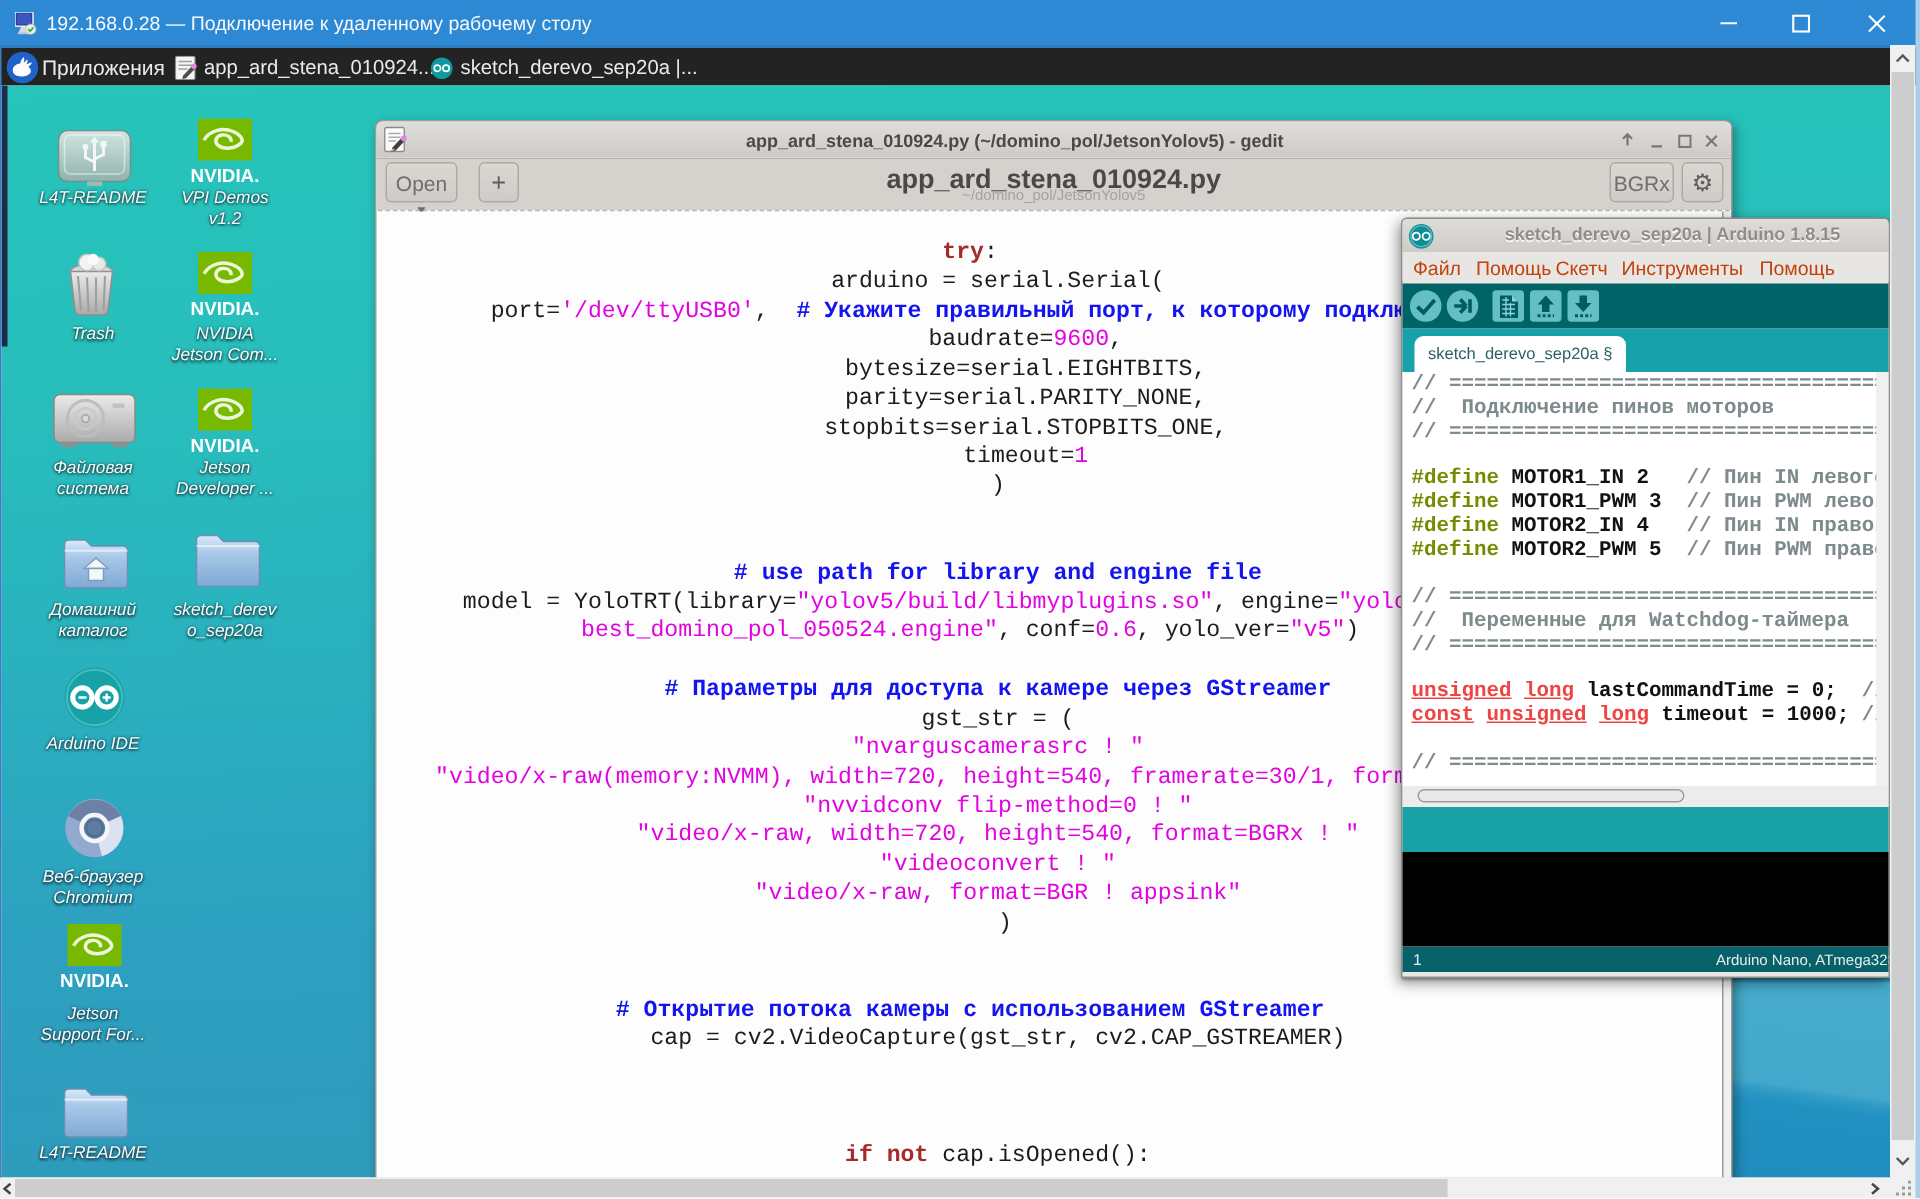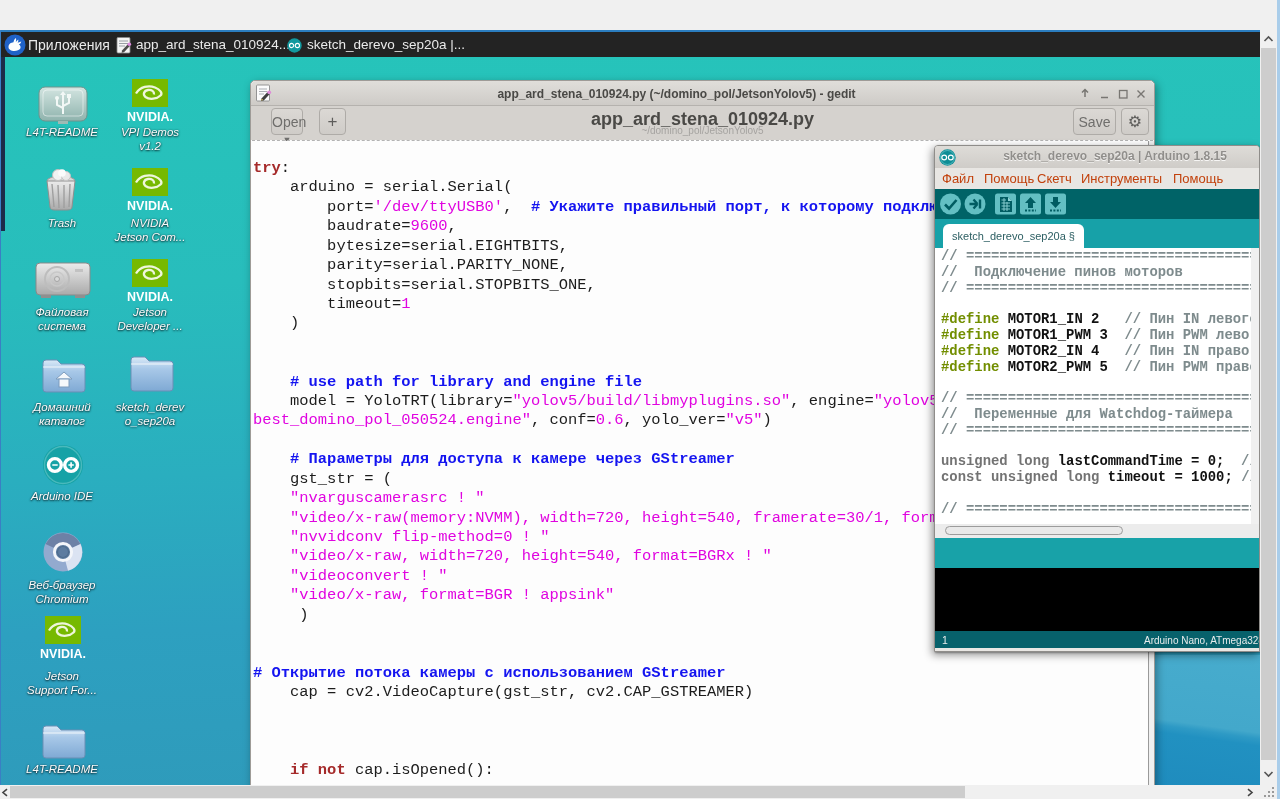--- a/index.html
+++ b/index.html
@@ -29,21 +29,21 @@
  border:1px solid #9e9b97;border-radius:5px 5px 0 0;box-shadow:2px 3px 8px rgba(0,0,0,0.35);}
 #gtitle{left:0;top:0;width:903px;height:25px;background:linear-gradient(#e0deda,#cecbc7);
  border-radius:5px 5px 0 0;border-bottom:1px solid #b5b2ae;}
 #gtitle .t{position:absolute;left:20px;right:72px;text-align:center;top:6px;font-size:12px;font-weight:bold;color:#4a4946;}
 #gtoolbar{left:0;top:25px;width:903px;height:34px;background:#d5d2ce;}
 .gbtn{position:absolute;background:linear-gradient(#dbd8d4,#cfccc8);border:1px solid #aeaba7;
  border-radius:4px;color:#6f6e6c;font-size:14px;text-align:center;}
 #gtoolbar .fname{position:absolute;width:100%;text-align:center;top:3px;font-size:18px;font-weight:bold;color:#4a4946;}
 #gtoolbar .fpath{position:absolute;width:100%;text-align:center;top:19px;font-size:10px;color:#a5a3a0;}
 #gdash{left:1px;top:59px;width:901px;height:1px;border-top:1px dashed #b3b3b3;}
-#gtext{left:1px;top:60px;width:896px;height:659px;background:#fdfdfd;overflow:hidden;}
+#gtext{left:1px;top:60px;width:896px;height:659px;background:#fdfdfd;overflow:hidden;text-align:center;}
 #gscroll{left:897px;top:60px;width:6px;height:659px;background:#f0f0f0;border-left:1px solid #9a9a9a;}
 #gcode{position:absolute;left:1px;top:18px;margin:0;font-family:"Liberation Mono",monospace;
  font-size:15.45px;line-height:19.42px;white-space:pre;color:#1c1c1c;}
 .k{color:#a52a2a;font-weight:bold;}
 .s{color:#e004e0;}
 .c{color:#1414f0;font-weight:bold;}
 
 #arduino{left:933px;top:88px;width:326px;height:507px;background:#e9e7e4;
  border:1px solid #8f8d8a;border-radius:4px 4px 0 0;box-shadow:-2px 3px 9px rgba(0,0,0,0.42),1px 1px 2px rgba(0,0,0,0.3);}
 #atitle{left:0;top:0;width:324px;height:22px;background:linear-gradient(#dedcd8,#cfccc8);border-radius:3px 3px 0 0;}
@@ -53,38 +53,54 @@
 #amenu span{position:absolute;top:3px;}
 #atoolbar{left:0;top:43px;width:324px;height:30px;background:#006367;}
 #atabs{left:0;top:73px;width:324px;height:29px;background:#17a1a8;}
 #atab{position:absolute;left:8px;top:5px;width:141px;height:24px;background:#fff;border-radius:6px 6px 0 0;
  font-size:11px;color:#2d5f63;text-align:center;padding-top:6px;}
 #acode{left:0;top:102px;width:316px;height:276px;background:#fff;overflow:hidden;}
 #acodepre{position:absolute;left:6px;top:1px;margin:0;font-family:"Liberation Mono",monospace;font-weight:bold;
  font-size:13.9px;line-height:15.8px;white-space:pre;color:#111;}
 .ac{color:#7e8b8d;}
 .ad{color:#728e00;margin-top:28px;}
-.at{color:#737373;}
+.at{color:#ef4444;text-decoration:underline;}
 #avscroll{left:316px;top:102px;width:8px;height:276px;background:#f0f0f0;}
 #ahsband{left:0;top:378px;width:324px;height:14px;background:#ececec;}
 #ahthumb{position:absolute;left:10px;top:2px;width:178px;height:9px;background:#e9e9e9;border:1px solid #9c9c9c;border-radius:5px;}
 #astrip{left:0;top:392px;width:324px;height:30px;background:#18a2a8;}
 #aconsole{left:0;top:422px;width:324px;height:63px;background:#000;}
 #astatus{left:0;top:485px;width:324px;height:17px;background:#07616b;color:#e8ecec;font-size:10.5px;overflow:hidden;}
 
 #vscroll{left:1260px;top:30px;width:17px;height:755px;background:#f0f0f0;}
 #vthumb{position:absolute;left:1px;top:18px;width:15px;height:712px;background:#cdcdcd;}
 #hscroll{left:0;top:785px;width:1260px;height:14px;background:#f0f0f0;}
 #hthumb{position:absolute;left:10px;top:1px;width:955px;height:12px;background:#cdcdcd;}
 #corner{left:1260px;top:785px;width:20px;height:14px;background:#f0f0f0;}
 #rborder{left:1277px;top:0;width:3px;height:799px;background:#a9cdea;}
 </style>
 </head>
 <body>
 <div id="root">
+  <div id="titlebar" class="abs">
+    <svg class="abs" style="left:10px;top:8px" width="15" height="16" viewBox="0 0 15 16">
+      <rect x="0" y="0" width="12" height="9.5" rx="1" fill="#2b3f8e" stroke="#e8eef5" stroke-width="1"></rect>
+      <rect x="1.2" y="1.2" width="9.6" height="7" fill="#3c55c0"></rect>
+      <path d="M4 10 L8 10 L9.5 13.5 L2.5 13.5 Z" fill="#d8dce4"></path>
+      <rect x="2" y="13.2" width="8" height="1.6" fill="#c2c8d2"></rect>
+      <circle cx="10.5" cy="11.5" r="3.4" fill="#e9f2e9" stroke="#b7c7b7" stroke-width="0.5"></circle>
+      <path d="M8.8 11.5 L10.1 12.8 L12.3 10.2" stroke="#4ca64c" stroke-width="1.2" fill="none"></path>
+    </svg>
+    <span class="ttl">192.168.0.28 — Подключение к удаленному рабочему столу</span>
+    <svg class="abs" style="left:1135px;top:0" width="145" height="30" viewBox="0 0 145 30">
+      <line x1="12" y1="15.5" x2="23" y2="15.5" stroke="#fff" stroke-width="1.4"></line>
+      <rect x="60.5" y="10.5" width="10.5" height="10.5" fill="none" stroke="#fff" stroke-width="1.4"></rect>
+      <path d="M111 10.5 L121.5 21 M121.5 10.5 L111 21" stroke="#fff" stroke-width="1.4"></path>
+    </svg>
+  </div>
   <div id="taskbar" class="abs">
     <svg class="abs" style="left:4px;top:2px" width="22" height="22" viewBox="0 0 22 22">
       <circle cx="11" cy="11" r="10.5" fill="#1f62c8"></circle>
       <path d="M4.5 13 C4.5 10 7 8.5 9.5 8.3 C9.8 6.5 10.5 5 12 4 C12.3 5.5 12.2 6.8 11.8 8 L14.2 5.5 C14.5 6.8 14.3 7.8 13.6 8.8 L17.3 7.5 C16.9 9 16 10 14.8 10.5 C16.5 11.5 17 13 16.3 14.5 C15 17 9 17.8 6.3 16 C5 15.2 4.5 14.2 4.5 13 Z" fill="#fdfdfd"></path>
     </svg>
     <span class="tbtxt" style="left:28px">Приложения</span>
     <svg class="abs" style="left:116px;top:5px" width="16" height="17" viewBox="0 0 16 17">
       <rect x="1" y="0.5" width="13" height="15.5" rx="1" fill="#f5f5f5" stroke="#8a8a8a" stroke-width="0.8"></rect>
       <line x1="3" y1="4" x2="12" y2="4" stroke="#9aa0a6" stroke-width="1"></line>
       <line x1="3" y1="6.5" x2="12" y2="6.5" stroke="#9aa0a6" stroke-width="1"></line>
@@ -232,25 +248,25 @@
         </svg>
         <div class="t">app_ard_stena_010924.py (~/domino_pol/JetsonYolov5) - gedit</div>
         <svg class="abs" style="left:823px;top:0" width="83" height="25" viewBox="0 0 83 25">
           <path d="M11 16 L11 9 M8 11.5 L11 8.5 L14 11.5" stroke="#787672" stroke-width="1.5" fill="none"></path>
           <line x1="27" y1="16.5" x2="34" y2="16.5" stroke="#787672" stroke-width="1.5"></line>
           <rect x="45.5" y="9.5" width="7.5" height="7.5" fill="none" stroke="#787672" stroke-width="1.3"></rect>
           <path d="M63.5 9.5 L70.5 16.5 M70.5 9.5 L63.5 16.5" stroke="#787672" stroke-width="1.4"></path>
         </svg>
       </div>
       <div id="gtoolbar" class="abs">
-        <div class="gbtn" style="left:20px;top:2px;width:32px;height:27px;padding-top:5px">Open <span style="font-size:9px">▼</span></div>
+        <div class="gbtn" style="left:6px;top:2px;width:48px;height:27px;padding-top:5px">Open <span style="font-size:9px">▼</span></div>
         <div class="gbtn" style="left:68px;top:2px;width:27px;height:27px;padding-top:3px;font-size:17px;color:#5e5d5b">+</div>
         <div class="fname">app_ard_stena_010924.py</div>
         <div class="fpath">~/domino_pol/JetsonYolov5</div>
-        <div class="gbtn" style="left:822px;top:2px;width:43px;height:27px;padding-top:5px">Save</div>
+        <div class="gbtn" style="left:822px;top:2px;width:43px;height:27px;padding-top:5px">BGRx</div>
         <div class="gbtn" style="left:870px;top:2px;width:28px;height:27px;padding-top:3px;font-size:16px;color:#5e5d5b">⚙</div>
       </div>
       <div id="gdash" class="abs"></div>
       <div id="gtext" class="abs">
           <pre id="gcode"><span class="k">try</span>:
     arduino = serial.Serial(
         port=<span class="s">'/dev/ttyUSB0'</span>,  <span class="c"># Укажите правильный порт, к которому подключен Arduino</span>
         baudrate=<span class="s">9600</span>,
         bytesize=serial.EIGHTBITS,
         parity=serial.PARITY_NONE,

